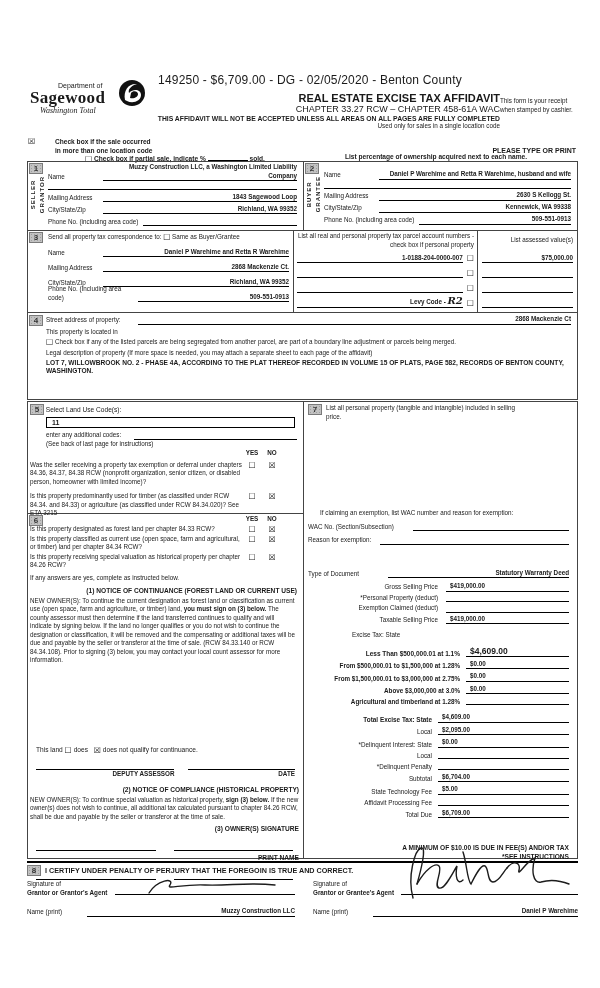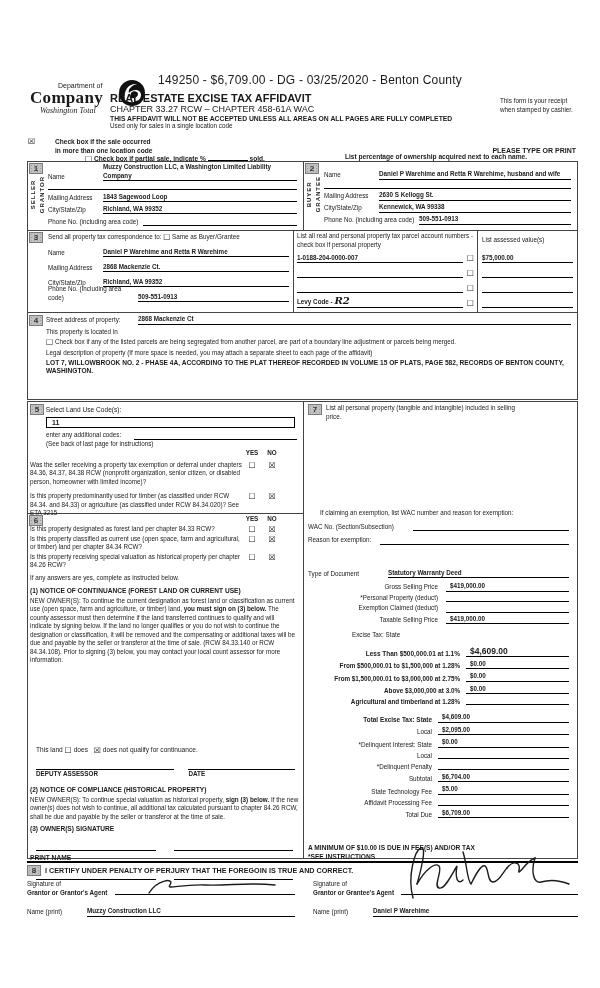--- a/index.html
+++ b/index.html
@@ -1,21 +1,21 @@
 <!DOCTYPE html>
 <html><head>
 <meta charset="utf-8">
 <style>
   * { box-sizing: border-box; margin: 0; padding: 0; }
   body { background:#888; font-family:"Liberation Sans", sans-serif; }
   .page { position:relative; width:600px; height:988px; background:#fff; color:#1a1a1a; overflow:hidden; margin:0 auto; }
 
   .abs { position:absolute; }
   .b { font-weight:bold; }
-  .ctr { text-align:left; }
+  .ctr { text-align:right; }
   .fs6 { font-size:6.3px; line-height:1.35; }
   .fs65 { font-size:6.6px; line-height:1.35; }
   .fs7 { font-size:7px; line-height:1.3; }
 
   .cb { font-family:"DejaVu Sans", sans-serif; font-size:8px; line-height:1; display:inline-block; vertical-align:-1px; }
 
   .badge { display:inline-block; width:14px; height:11px; background:#c2c2c2; border:1px solid #7a7a7a;
            font-size:8px; font-weight:bold; text-align:center; line-height:10px; color:#333;
            background-image: radial-gradient(#9f9f9f 0.5px, transparent 0.6px); background-size:3px 3px; }
 
@@ -33,26 +33,26 @@
   .sigline { border-top:1px solid #000; }
   .hand { font-family:"DejaVu Serif", serif; font-style:italic; }
 
   svg.sig path { fill:none; stroke:#1c1c1c; stroke-width:1.4; stroke-linecap:round; }
 </style>
 </head>
 <body>
 
 <div class="page">
 
-  <div class="abs" style="top:73px;left:120px;width:380px;font-size:12px;text-align:center;letter-spacing:.2px">149250 - $6,709.00 - DG - 03/25/2020 - Benton County</div>
+  <div class="abs" style="top:73px;left:120px;width:380px;font-size:12px;text-align:center;letter-spacing:.2px">149250 - $6,709.00 - DG - 02/05/2020 - Benton County</div>
 
   <div class="abs" style="top:82px;left:30px;width:135px">
     <div style="position:relative">
       <div style="font-size:7px;margin-left:28px">Department of</div>
-      <div style="font-family:'Liberation Serif',serif;font-weight:bold;font-size:17px;line-height:1;letter-spacing:.3px">Company</div>
+      <div style="font-family:'Liberation Serif',serif;font-weight:bold;font-size:17px;line-height:1;letter-spacing:.3px">Sagewood</div>
       <div style="font-family:'Liberation Serif',serif;font-style:italic;font-size:8px;margin-left:10px">Washington Total</div>
       <svg class="abs" style="top:-4px;left:85px" width="34" height="32" viewBox="0 0 34 32">
         <circle cx="17" cy="15" r="13" fill="#111"></circle>
         <path d="M10 22 C 8 12, 14 5, 22 6 C 15 8, 13 12, 14 15 C 19 10, 26 12, 26 17 C 26 23, 18 26, 12 23 Z" fill="#fff"></path>
         <path d="M16 15 c 2 -3 7 -2 7 1 c 0 3 -4 5 -8 4 Z" fill="#111"></path>
       </svg>
     </div>
   </div>
 
   <div class="abs ctr" style="top:92px;left:110px;width:390px">

